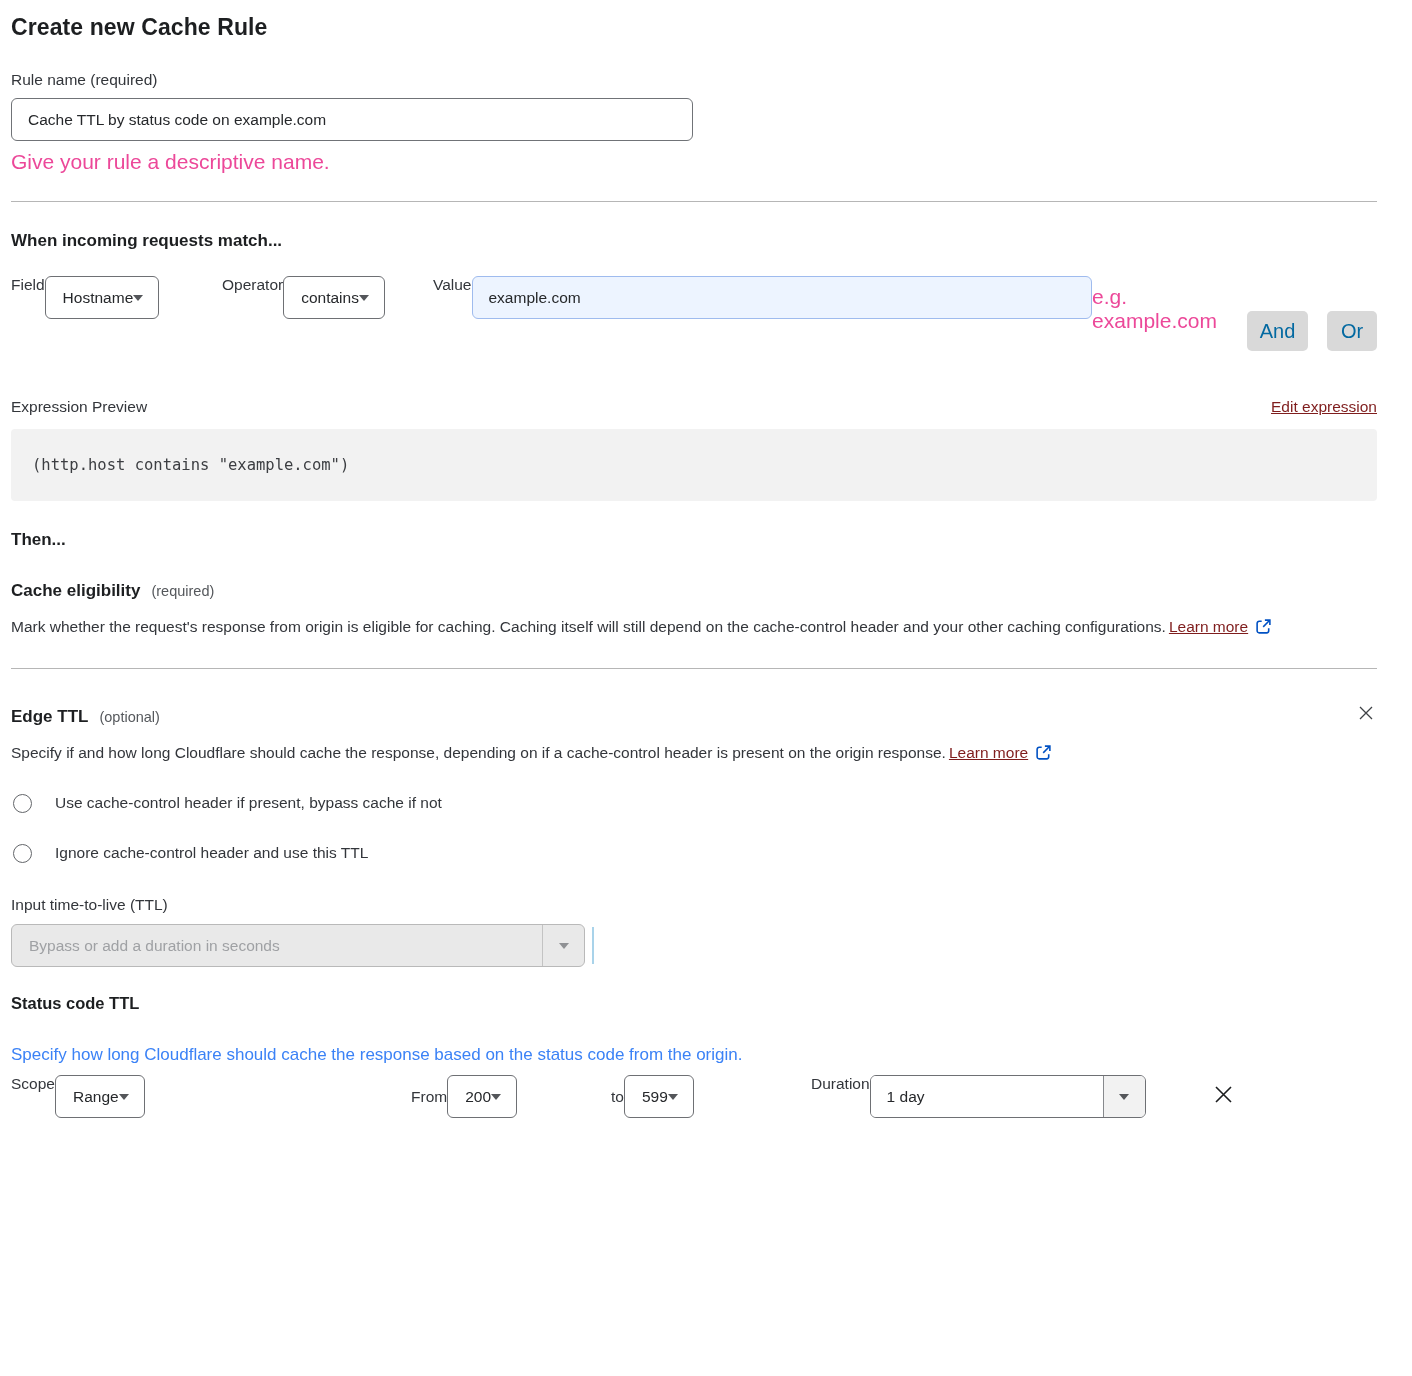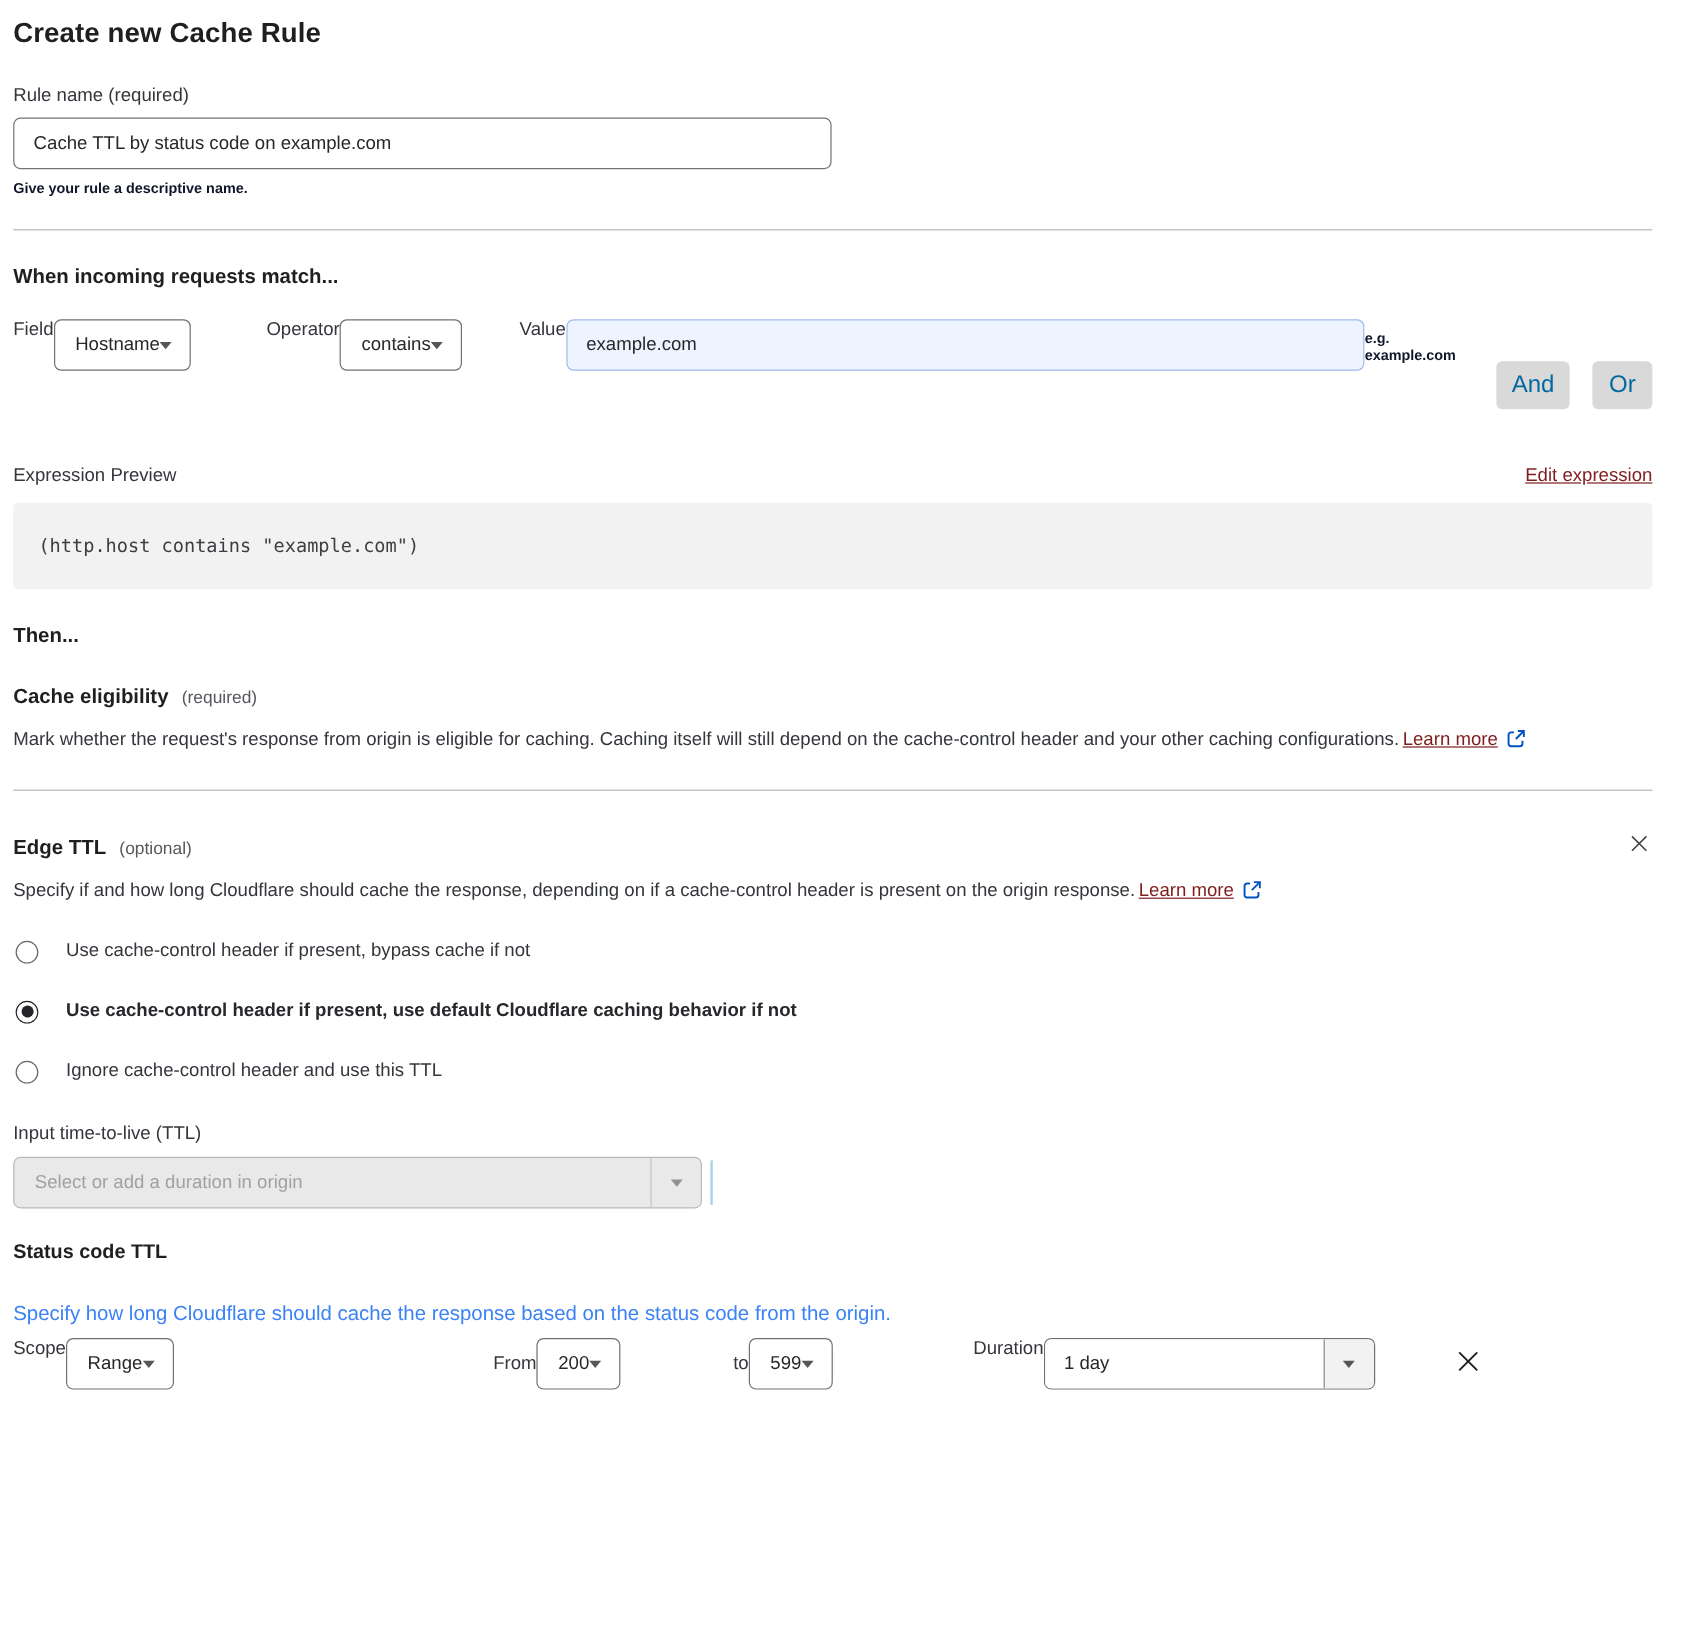--- a/index.html
+++ b/index.html
@@ -8,21 +8,21 @@
     width: 1412px;
     font-family: "Liberation Sans", sans-serif;
     color: #36393f;
     -webkit-font-smoothing: antialiased;
   }
   .page { padding: 14px 35px 30px 11px; width: 1412px; }
 
   h1.title { font-size: 23px; font-weight: 700; color: #1d1f21; letter-spacing: .1px; }
 
   .field-label { font-size: 15.5px; color: #33363b; }
-  .helper { font-size: 12px; color: #0f172a; font-weight: bold; }
+  .helper { font-size: 21px; color: #ec4899; }
 
   .text-input {
     display: block; height: 43px; width: 682px;
     border: 1px solid #707377; border-radius: 6px;
     font-family: "Liberation Sans", sans-serif;
     font-size: 15.5px; color: #26282b; padding: 0 16px; background: #fff; outline: none;
   }
 
   .divider { border: none; border-top: 1px solid #b6b6b6; height: 0; }
   .divider.mt { margin-top: 27px; }
@@ -209,33 +209,29 @@
         <path d="M9.3 2h4.7v4.7" stroke="currentColor" stroke-width="1.5"></path>
         <path d="M13.6 2.4 7.7 8.3" stroke="currentColor" stroke-width="1.5"></path>
       </svg></p>
 
   <div class="radio-group" style="margin-top:26px">
     <div class="radio-row">
       <span class="radio"></span>
       <span class="radio-label">Use cache-control header if present, bypass cache if not</span>
     </div>
     <div class="radio-row">
-      <span class="radio checked"></span>
-      <span class="radio-label bold">Use cache-control header if present, use default Cloudflare caching behavior if not</span>
-    </div>
-    <div class="radio-row">
       <span class="radio"></span>
       <span class="radio-label">Ignore cache-control header and use this TTL</span>
     </div>
   </div>
 
   <div class="field-label ttl-label">Input time-to-live (TTL)</div>
   <div class="ttl-row">
     <div class="disabled-select">
-      <div class="ds-text">Select or add a duration in origin</div>
+      <div class="ds-text">Bypass or add a duration in seconds</div>
       <div class="ds-arrow">
           <span class="caret"></span>
         </div>
     </div>
     <div class="caret-line"></div>
   </div>
 
   <h3 class="sub">Status code TTL</h3>
   <p class="desc2">Specify how long Cloudflare should cache the response based on the status code from the origin.</p>
 

